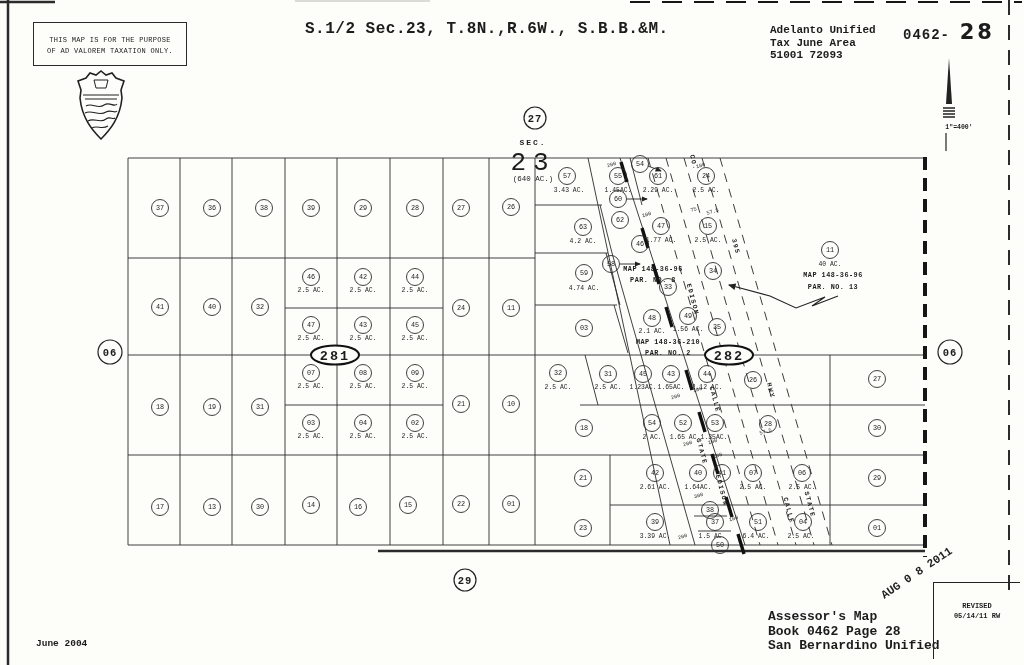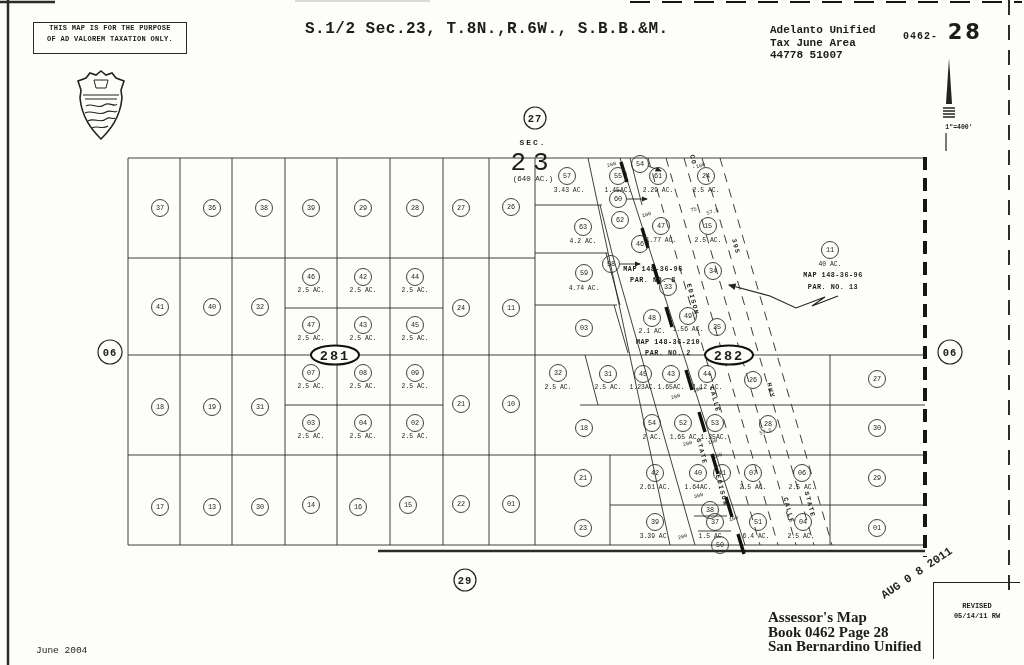--- a/index.html
+++ b/index.html
@@ -1,29 +1,29 @@
 <!DOCTYPE html>
 <html><head>
 <meta charset="utf-8">
 <style>
   html,body{margin:0;padding:0;background:#e8e8e6;}
   .page{position:relative;width:1024px;height:665px;background:#fdfdfa;overflow:hidden;
         font-family:"Liberation Mono","DejaVu Sans Mono",monospace;color:#1c1c1c;}
   .abs{position:absolute;}
   #map-svg{position:absolute;left:0;top:0;}
   .disclaimer{left:33px;top:22px;width:152px;height:30px;border:1.5px solid #2a2a2a;
-              font-size:7px;line-height:11px;padding-top:0;text-align:center;letter-spacing:.3px;font-weight:bold;}
+              font-size:7px;line-height:11px;padding-top:12px;text-align:center;letter-spacing:.3px;}
   .title{left:305px;top:20px;width:330px;font-size:16px;font-weight:bold;letter-spacing:.5px;white-space:nowrap;}
   .taxblock{left:770px;top:24px;font-size:11px;font-weight:bold;line-height:12.5px;white-space:nowrap;}
   .book{left:903px;top:20px;white-space:nowrap;}
-  .book .pfx{font-size:10px;font-weight:bold;letter-spacing:1px;}
+  .book .pfx{font-size:14px;font-weight:bold;letter-spacing:1px;}
   .book .big{font-size:21px;font-weight:bold;letter-spacing:3px;font-family:"DejaVu Sans",sans-serif;}
   .scaletext{left:928px;top:124px;width:62px;text-align:center;font-size:6.5px;font-weight:bold;}
-  .assessor{left:768px;top:610px;font-size:15px;font-weight:bold;line-height:14.5px;white-space:nowrap;font-family:Liberation Serif, serif;}
-  .june{left:36px;top:638px;font-size:9.5px;font-weight:normal;margin-top:7px;}
+  .assessor{left:768px;top:610px;font-size:13px;font-weight:bold;line-height:14.5px;white-space:nowrap;}
+  .june{left:36px;top:638px;font-size:9.5px;font-weight:bold;}
   .stamp{left:872px;top:556px;width:120px;font-size:11.5px;font-weight:bold;transform:rotate(-34deg);
          transform-origin:center;white-space:nowrap;color:#222;}
   .revised{left:933px;top:582px;width:86px;height:58px;border-top:1.5px solid #222;border-left:1.5px solid #222;
            font-size:7px;font-weight:bold;text-align:center;line-height:10px;padding-top:18px;}
 </style>
 </head>
 <body>
 
 <div class="page">
 
@@ -37,21 +37,21 @@
     <path d="M11 27 L47 27 M13 31 L45 31" stroke="#222" stroke-width="1.2" fill="none"></path>
     <path d="M14 38 C20 34 26 42 32 37 C38 33 42 40 45 36 M13 45 C20 41 27 49 34 44 C39 41 43 46 45 43 M16 53 C22 49 28 56 34 51 C38 48 41 52 43 50 M20 60 C25 57 30 62 36 58" stroke="#222" stroke-width="1.1" fill="none"></path>
     <path d="M22 12 L36 12 L34 20 L24 20 Z" fill="none" stroke="#222" stroke-width="1"></path>
   </svg>
 
   <div class="abs title">S.1/2 Sec.23, T.8N.,R.6W., S.B.B.&amp;M.</div>
 
   <div class="abs taxblock">
     <div>Adelanto Unified</div>
     <div>Tax June Area</div>
-    <div>44778 51007</div>
+    <div>51001 72093</div>
   </div>
 
   <div class="abs book">
     <span class="pfx">0462-</span>
     <span class="big">28</span>
   </div>
 
   <svg class="abs" style="left:936px;top:58px" width="28" height="64" viewBox="0 0 28 64">
     <polygon points="13,0 10,46 16,46" fill="#222"></polygon>
     <path d="M7 50 H19 M7 53 H19 M7 56 H19 M7 59 H19" stroke="#222" stroke-width="1.3"></path>

